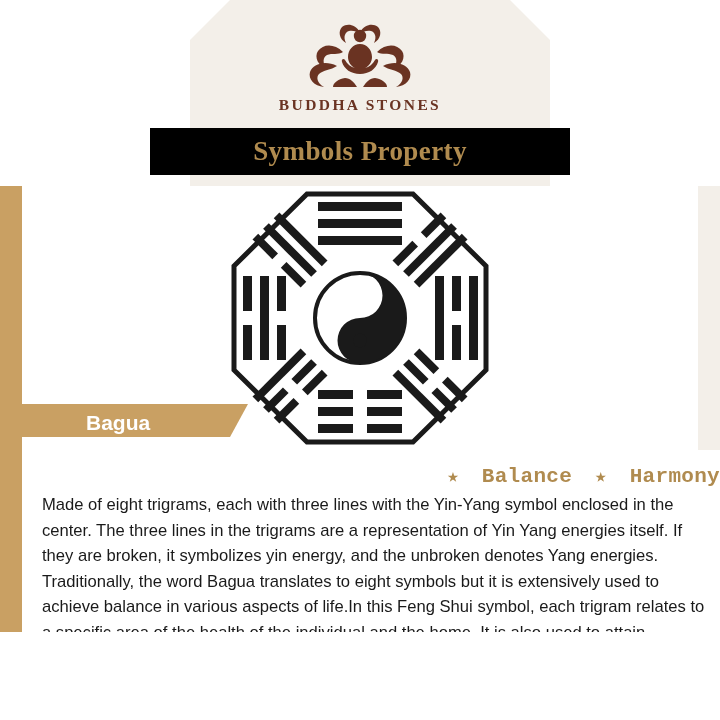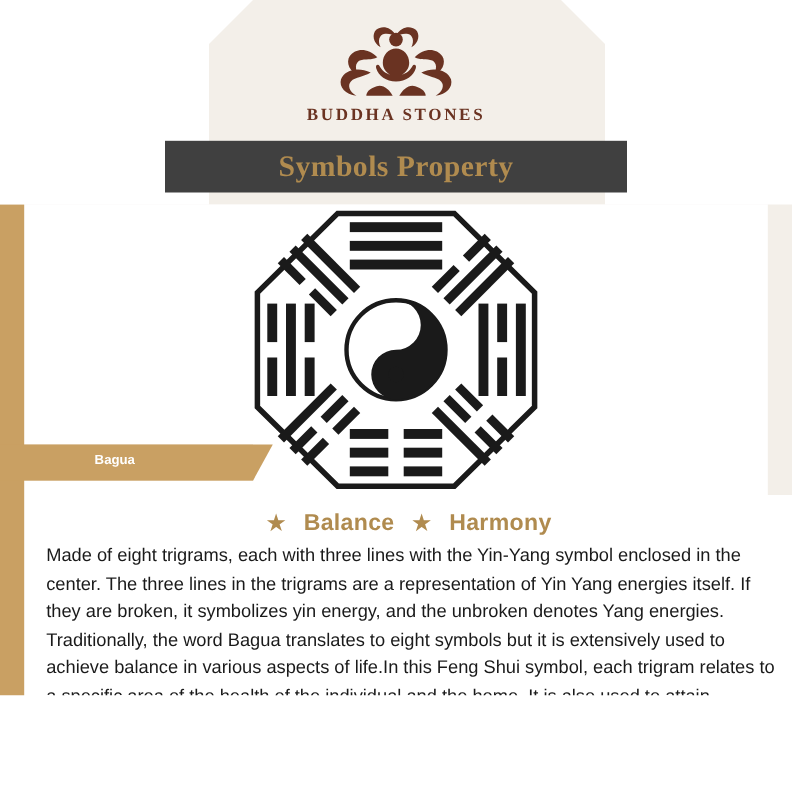--- a/index.html
+++ b/index.html
@@ -72,21 +72,21 @@
     font-weight: bold;
     color: #6a3322;
     font-family: "Liberation Serif", serif;
   }
 
   
   .title-plate {
     position: absolute;
     left: 150px; top: 128px;
     width: 420px; height: 47px;
-    background: #404040;
+    background: #000000;
     z-index: 5;
     display: flex;
     align-items: center;
     justify-content: center;
   }
   .title-text {
     font-family: "Liberation Serif", serif;
     font-weight: bold;
     font-size: 27px;
     color: #b08b4f;
@@ -135,21 +135,21 @@
     position: absolute;
     left: 230px; top: 404px;
     width: 0; height: 0;
     border-top: 33px solid #c9a063;
     border-right: 18px solid transparent;
     z-index: 6;
   }
   .ribbon-label {
     position: absolute;
     left: 86px; top: 411px;
-    font-size: 12px;
+    font-size: 21px;
     font-weight: bold;
     color: #ffffff;
     z-index: 7;
     font-family: "Liberation Sans", sans-serif;
   }
 
   
   .bottom {
     position: absolute;
     left: 0; top: 450px;
@@ -158,22 +158,22 @@
   }
   .bottom-left-bar {
     position: absolute;
     left: 0; top: 450px;
     width: 22px; height: 270px;
     background: #c9a063;
   }
   .headline {
     position: absolute;
     left: 0; right: 0; top: 464px;
-    text-align: center;
-    font-family: Liberation Sans, sans-serif;
+    text-align: right;
+    font-family: Liberation Mono, monospace;
     font-weight: bold;
     font-size: 21px;
     color: #b08b4f;
     letter-spacing: 0.3px;
     padding-left: 24px;
   }
   .headline .star { color: #b08b4f; font-size: 19px; }
   .headline .gap { display: inline-block; width: 10px; }
 
   .body-text {

